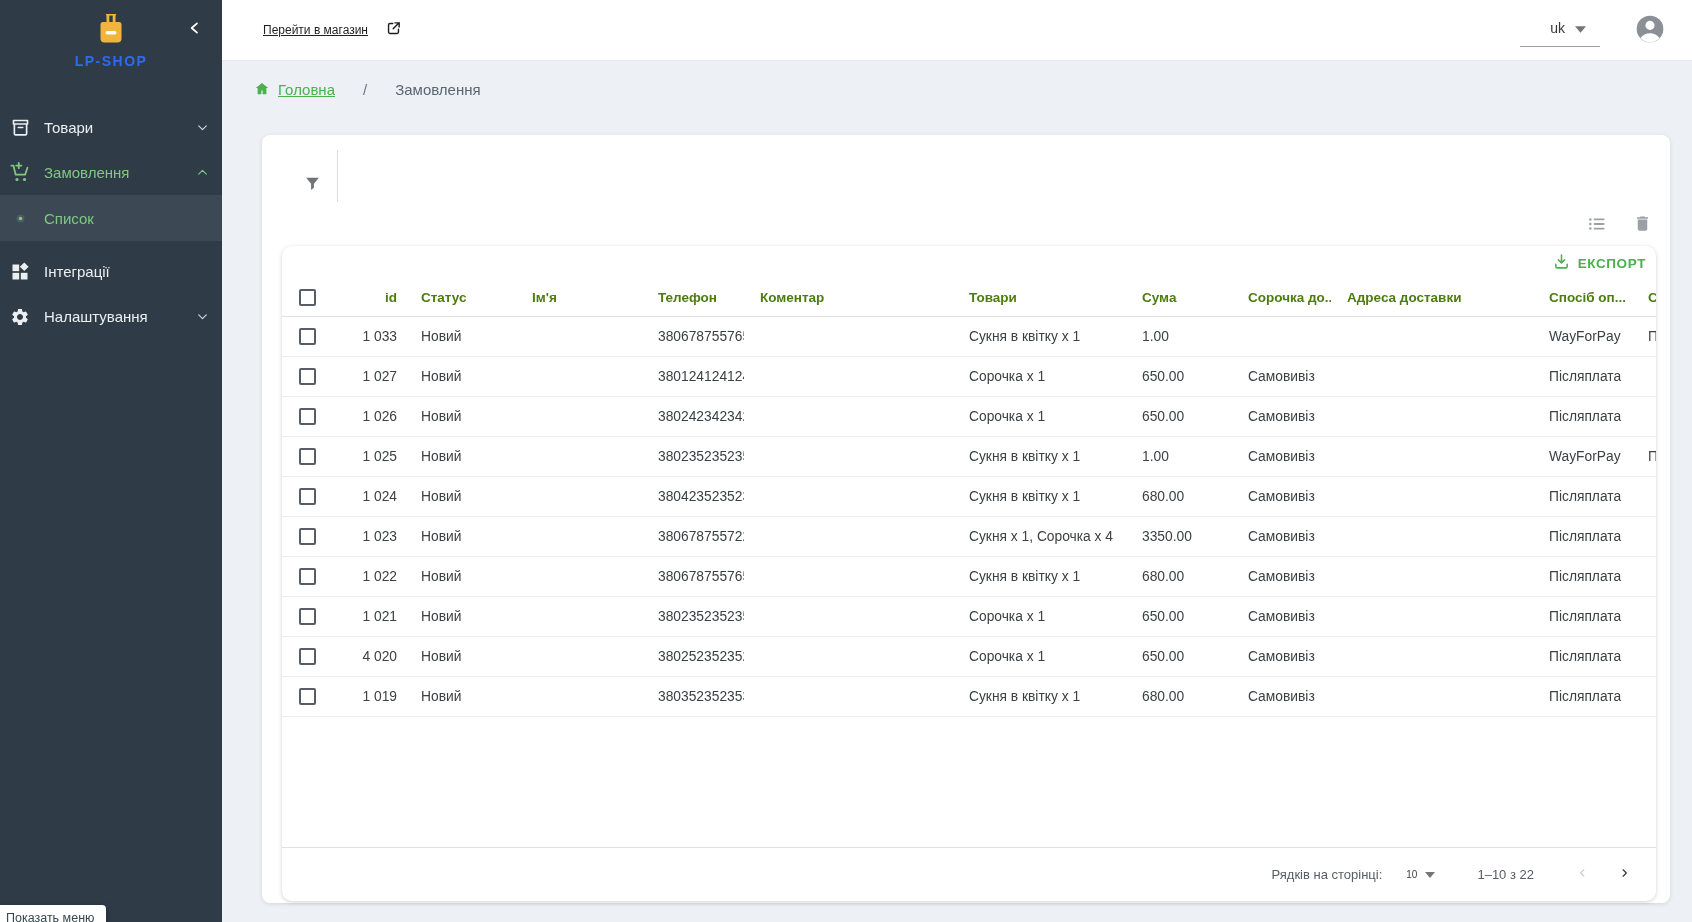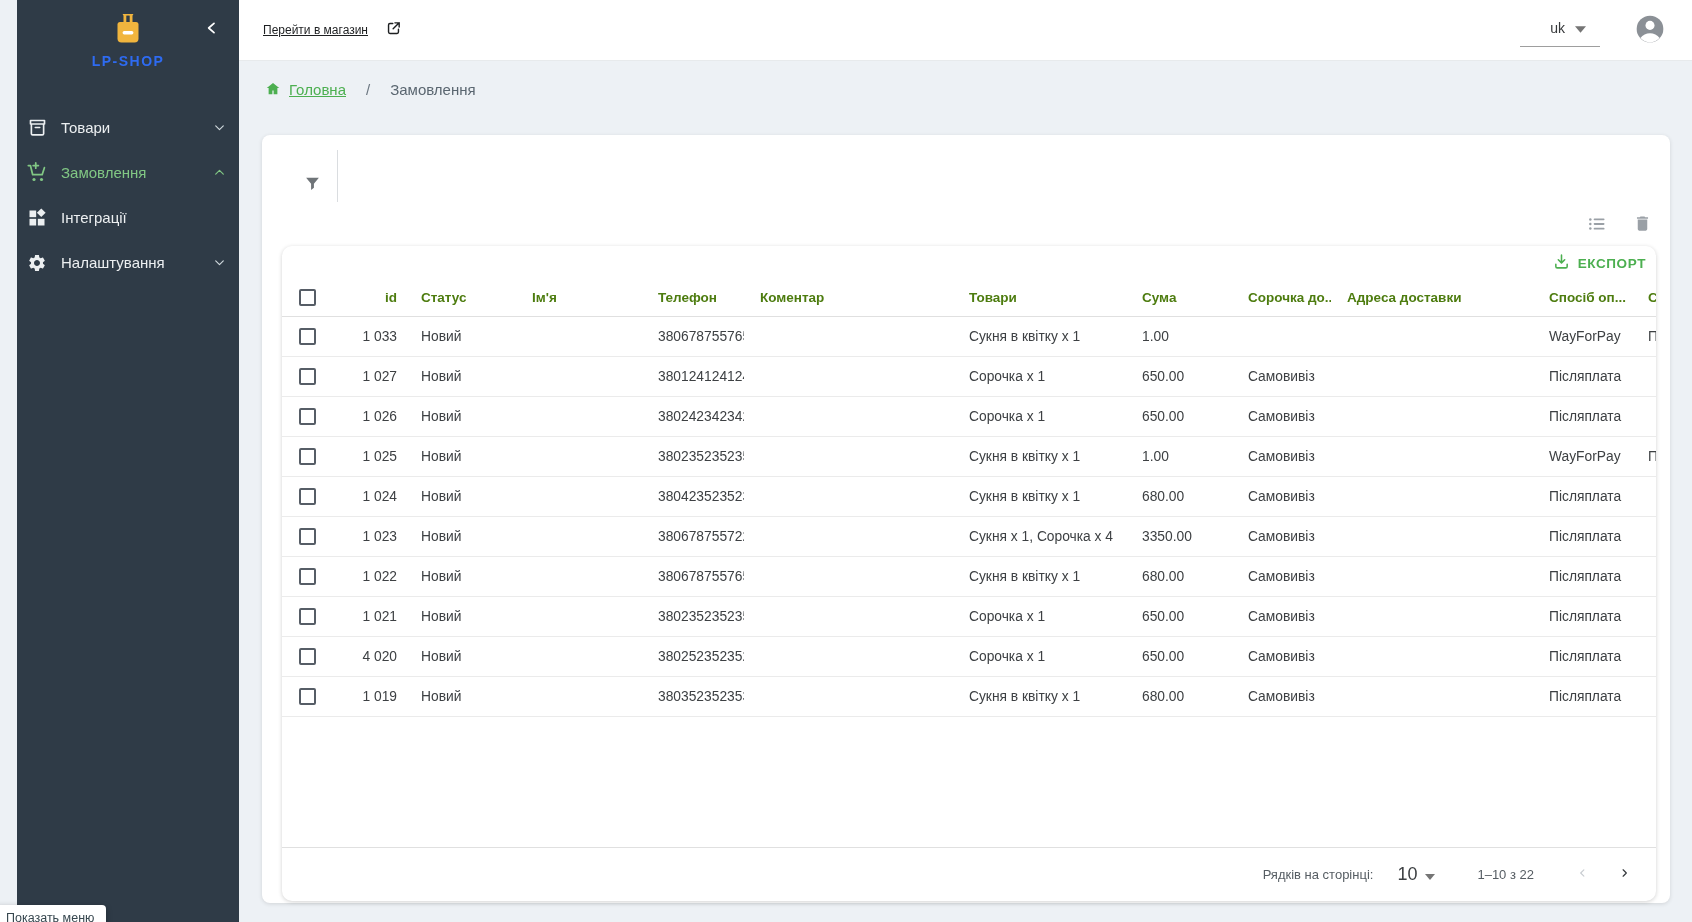--- a/index.html
+++ b/index.html
@@ -1,20 +1,20 @@
 <!DOCTYPE html>
 <html><head>
 <meta charset="utf-8">
 <style>
   * { margin:0; padding:0; box-sizing:border-box; }
   html,body { width:1692px; height:922px; overflow:hidden; }
   body { font-family:"Liberation Sans", sans-serif; background:#edf1f5; position:relative; }
 
   
-  .sidebar { position:absolute; left:17px; top:0; width:222px; height:922px; background:#2f3b47; color:#eceff1; z-index:5; }
+  .sidebar { position:absolute; left:0; top:0; width:222px; height:922px; background:#2f3b47; color:#eceff1; z-index:5; }
   .collapse-btn { position:absolute; top:16px; right:14px; width:26px; height:26px; background:none; border:none; cursor:pointer; color:#fff; display:flex; align-items:center; justify-content:center; }
   .logo-wrap { padding-top:14px; display:flex; flex-direction:column; align-items:center; }
   .logo-text { margin-top:5px; font-size:14px; font-weight:bold; letter-spacing:1.5px; color:#2e6bf2; }
   .nav { margin-top:36px; }
   .menu-item { height:45px; display:flex; align-items:center; padding:0 10px 0 8px; cursor:pointer; font-size:15px; color:#eceff1; }
   .menu-item .mi-icon { width:24px; display:flex; justify-content:center; }
   .menu-item .mi-label { margin-left:12px; flex:1; }
   .menu-item .mi-chevron { width:20px; display:flex; justify-content:center; }
   .menu-item.green { color:#81c784; }
   .submenu-item { height:46px; display:flex; align-items:center; padding:0 10px 0 8px; cursor:pointer; font-size:15px; color:#81c784; background:#3c4854; margin-bottom:8px; }
@@ -23,21 +23,21 @@
 
   
   .topbar { position:absolute; left:222px; top:0; right:0; height:61px; background:#ffffff; border-bottom:1px solid #e7eaec; display:flex; align-items:center; padding:0 26px 0 41px; }
   .store-link { display:flex; align-items:center; gap:17px; color:#1d1f21; font-size:12px; font-weight:500; text-decoration:underline; cursor:pointer; }
   .topbar-spacer { flex:1; }
   .lang-select { display:flex; align-items:flex-end; gap:10px; padding:6px 14px 10px 30px; border-bottom:1px solid #9e9e9e; cursor:pointer; font-size:14px; color:#37393b; margin-right:34px; }
   .avatar-btn { background:none; border:none; cursor:pointer; display:flex; }
 
   
   .content { position:absolute; left:222px; top:61px; right:0; bottom:0; background:#edf1f5; }
-  .breadcrumb { height:57px; display:flex; align-items:center; padding-left:43px; font-size:15px; gap:16px;border-radius:8px; }
+  .breadcrumb { height:57px; display:flex; align-items:center; padding-left:32px; font-size:15px; gap:24px;border-radius:8px; }
   .breadcrumb a.home-link { color:#4caf50; text-decoration:underline; display:flex; align-items:center; gap:8px; cursor:pointer; }
   .breadcrumb .sep { color:#6b7680; padding:0 4px; }
   .breadcrumb .current { color:#5a6670; }
 
   
   .card { position:absolute; left:40px; top:74px; width:1408px; height:768px; background:#ffffff; border-radius:8px; box-shadow:0 1px 4px rgba(0,0,0,.12); }
   .toolbar { position:relative; height:111px; }
   .filter-btn { position:absolute; left:36px; top:36px; width:28px; height:28px; border:none; background:none; cursor:pointer; display:flex; align-items:center; justify-content:center; }
   .toolbar-divider { position:absolute; left:75px; top:15px; width:1px; height:52px; background:#dadde0; }
   .icon-btn { border:none; background:none; cursor:pointer; display:flex; align-items:center; justify-content:center; width:28px; height:28px; }
@@ -51,21 +51,21 @@
   table.grid { border-collapse:collapse; table-layout:fixed; width:1450px; }
   .grid th { height:36px; font-size:13.5px; font-weight:bold; color:#4d7c0f; text-align:left; padding:0 0 0 16px; white-space:nowrap; overflow:hidden; border-bottom:1px solid #e0e0e0; cursor:pointer; }
   .grid td { height:40px; font-size:13.8px; color:#3d4043; padding:0 0 0 16px; white-space:nowrap; overflow:hidden; border-bottom:1px solid #ebebeb; }
   .grid th.cb-cell, .grid td.cb-cell { padding:0 0 0 17px; }
   .grid th.id-col, .grid td.id-col { text-align:right; padding:0 8px 0 0; }
   .checkbox { display:inline-block; width:17px; height:17px; border:2px solid #565d66; border-radius:2px; background:#fff; cursor:pointer; vertical-align:middle; }
   .filler { flex:1; }
 
   .grid-footer { flex:none; height:54px; border-top:1px solid #e0e0e0; display:flex; align-items:center; justify-content:flex-end; padding-right:18px; font-size:13px; color:#565d63; }
   .rpp-label { margin-right:24px; }
-  .rpp-select { display:flex; align-items:center; gap:8px; cursor:pointer; margin-right:42px; font-size:18px; color:#3d4043; }
+  .rpp-select { display:flex; align-items:center; gap:8px; cursor:pointer; margin-right:42px; font-size:10px; color:#3d4043; }
   .range-label { margin-right:34px; }
   .page-btn { border:none; background:none; cursor:pointer; width:28px; height:28px; display:flex; align-items:center; justify-content:center; }
   .page-btn + .page-btn { margin-left:14px; }
 
   
   .menu-tooltip { position:absolute; left:-6px; top:905px; background:#ffffff; border-radius:4px; box-shadow:0 2px 6px rgba(0,0,0,.3); padding:6px 12px 8px 12px; font-size:12.5px; color:#37474f; z-index:9; white-space:nowrap; }
 </style>
 </head>
 <body>
 
@@ -115,20 +115,29 @@
         </svg>
       </span>
       <span class="mi-label">Замовлення</span>
       <span class="mi-chevron">
         <svg width="13" height="13" viewBox="0 0 24 24">
             <path d="M5 15l7-7 7 7" fill="none" stroke="#81c784" stroke-width="2.2" stroke-linecap="round" stroke-linejoin="round"></path>
           </svg>
       </span>
     </div>
 
+    <div class="submenu-item">
+      <span class="dot">
+        <svg width="11" height="11" viewBox="0 0 12 12">
+            <circle cx="6" cy="6" r="4.4" fill="#4e5a64"></circle>
+            <circle cx="6" cy="6" r="2" fill="#81c784"></circle>
+          </svg>
+      </span>
+      <span class="mi-label">Список</span>
+    </div>
 
     <div class="menu-item">
       <span class="mi-icon">
         <svg width="20" height="20" viewBox="0 0 24 24">
           <rect x="3" y="3" width="8" height="8" fill="#eceff1"></rect>
           <rect x="3" y="13" width="8" height="8" fill="#eceff1"></rect>
           <rect x="13" y="13" width="8" height="8" fill="#eceff1"></rect>
           <rect x="13.4" y="2" width="7.4" height="7.4" transform="rotate(45 17.1 5.7)" fill="#eceff1"></rect>
         </svg>
       </span>

